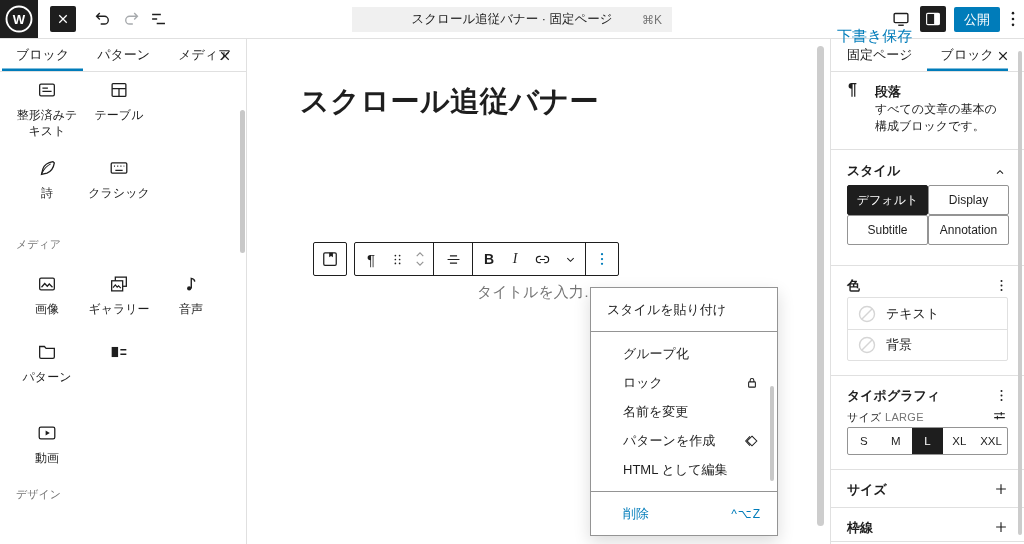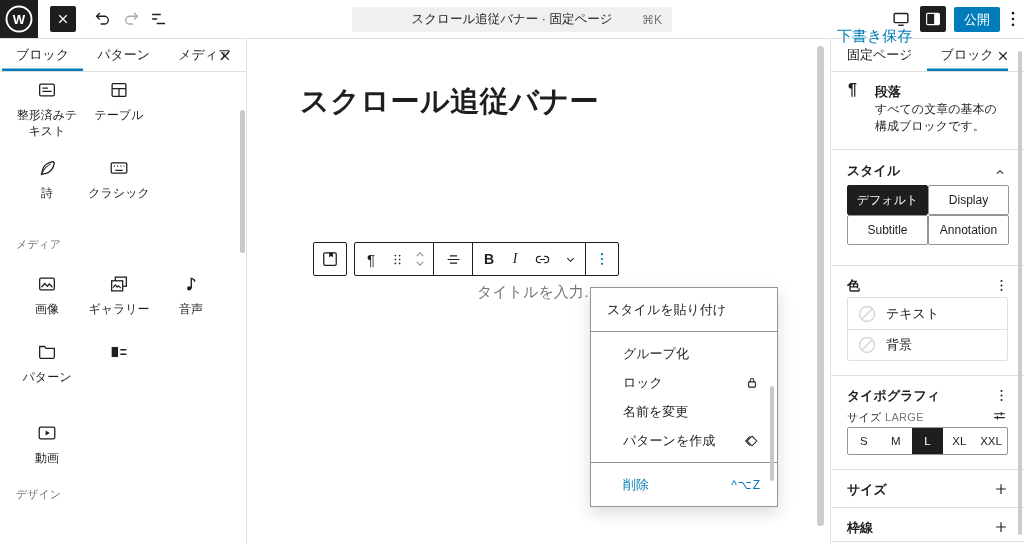--- a/index.html
+++ b/index.html
@@ -315,20 +315,23 @@
     <div class="mitem">
       <span>名前を変更</span>
     </div>
     <div class="mitem">
       <span>パターンを作成</span>
       <svg width="18" height="18" viewBox="0 0 24 24">
         <path d="M12 5.6l6.4 6.4-6.4 6.4-6.4-6.4z" fill="none" stroke="#1e1e1e" stroke-width="1.4"></path>
         <path d="M9.3 5.8L3.6 12l5.7 6.2" fill="none" stroke="#1e1e1e" stroke-width="1.4"></path>
       </svg>
     </div>
+    <div class="mitem">
+      <span>HTML として編集</span>
+    </div>
   </div>
   <div class="mgroup">
     <div class="mitem danger">
       <span>削除</span>
       <span class="kbd">^⌥Z</span>
     </div>
   </div>
   <div class="menu-scroll"></div>
 </div>
 

